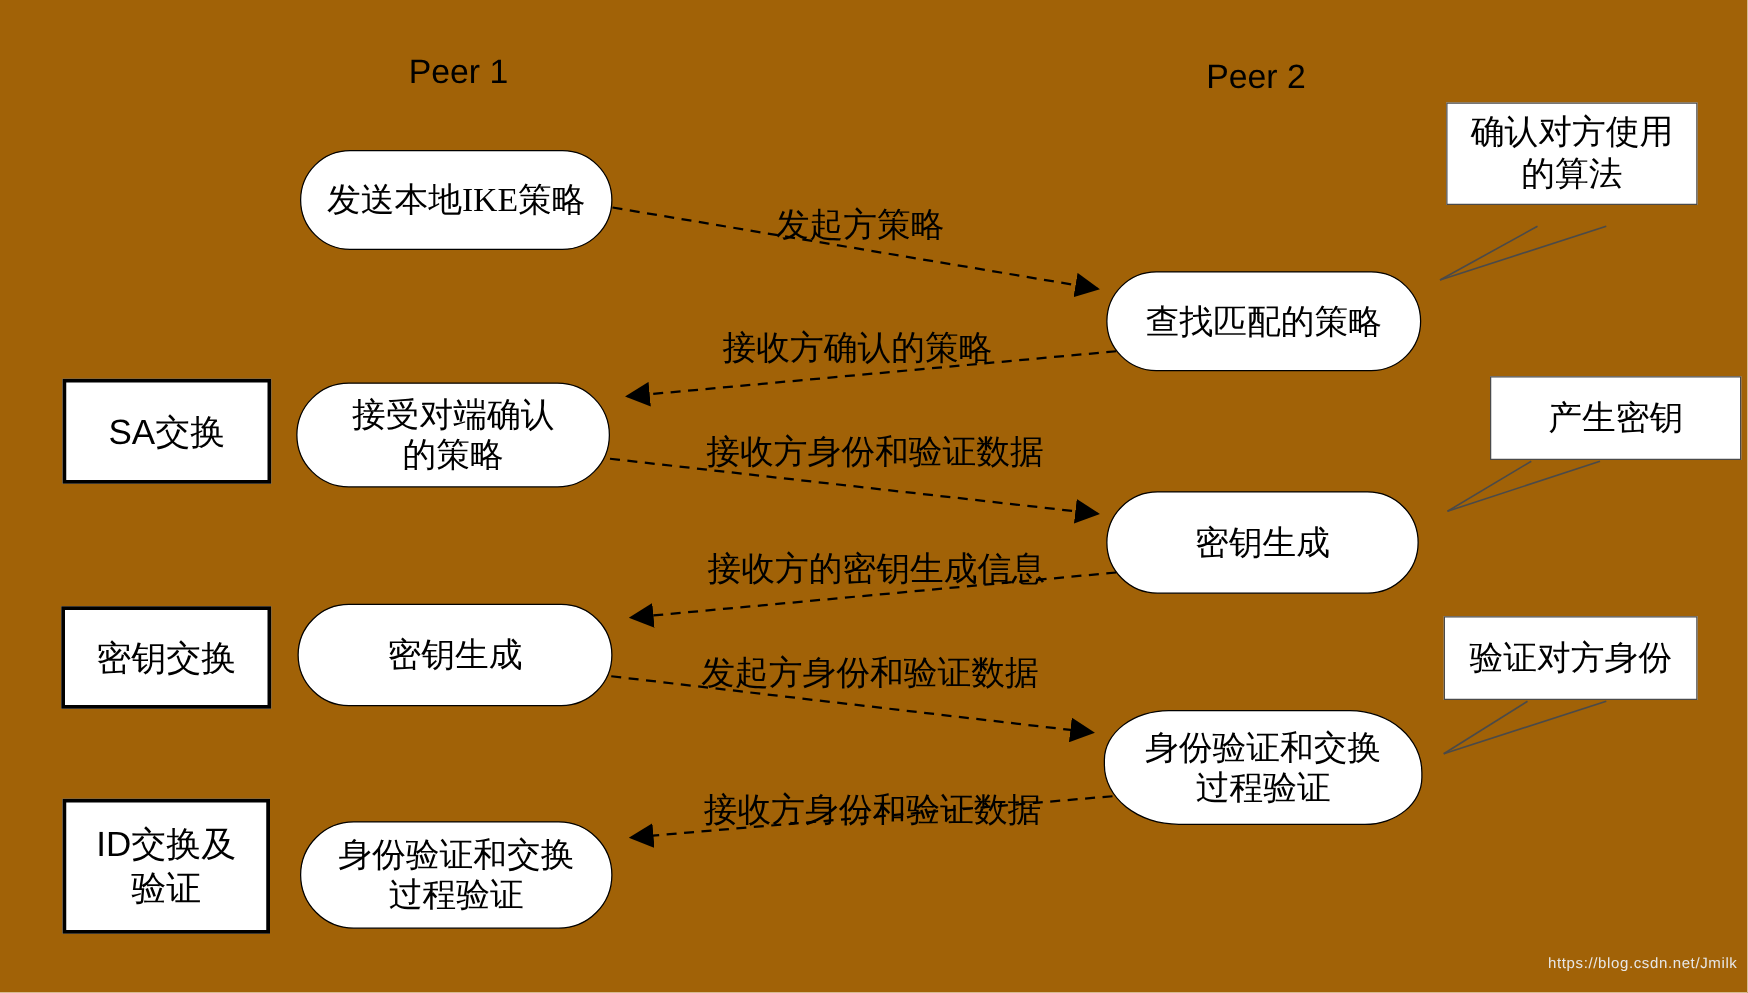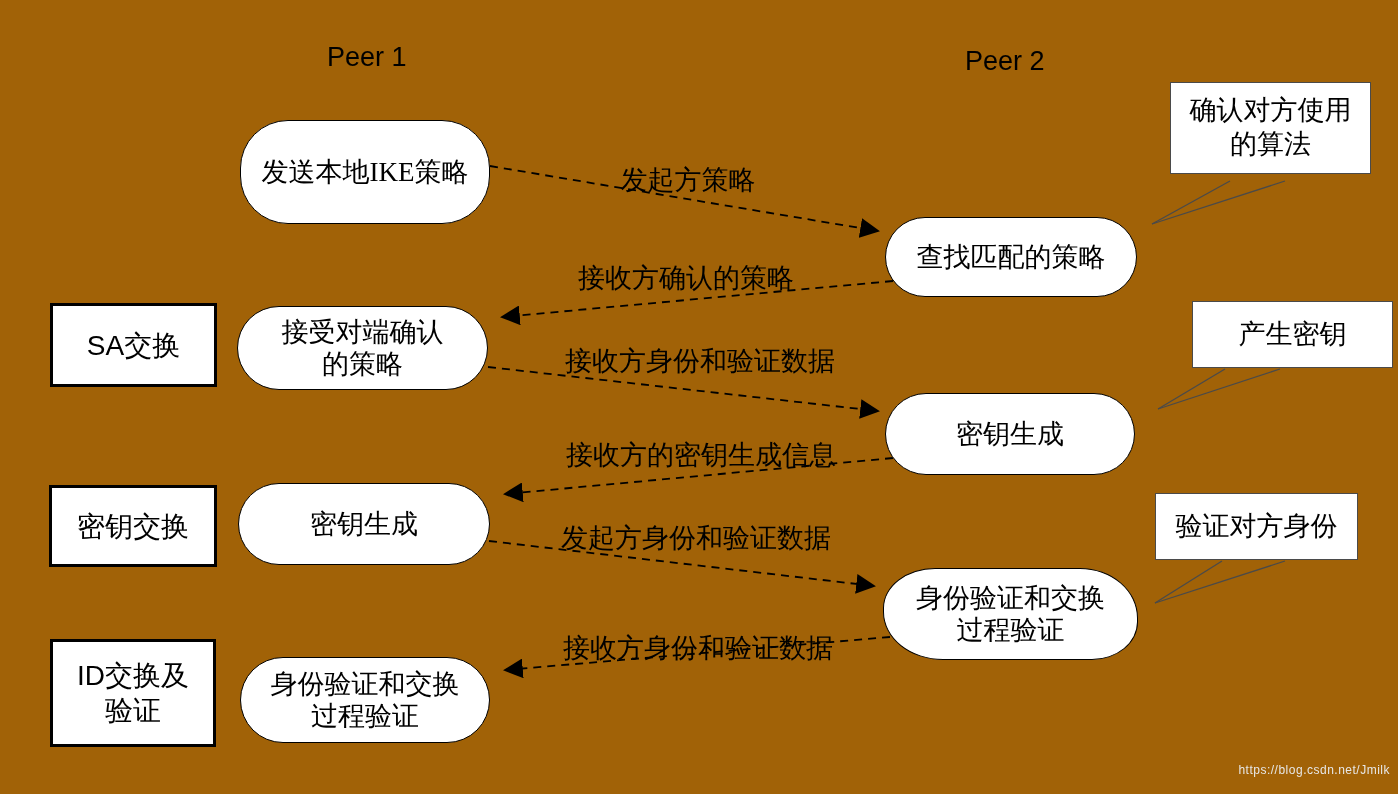--- a/index.html
+++ b/index.html
@@ -95,39 +95,39 @@
   </svg>
 
   <div class="peer-title" style="left:327px;top:42px;">Peer 1</div>
   <div class="peer-title" style="left:965px;top:46px;">Peer 2</div>
 
   <div class="phase" style="left:50px;top:303px;width:167px;height:84px;">SA交换</div>
   <div class="phase" style="left:49px;top:485px;width:168px;height:82px;">密钥交换</div>
   <div class="phase" style="left:50px;top:639px;width:166px;height:108px;">ID交换及
 验证</div>
 
-  <div class="node" style="left:240px;top:120px;width:250px;height:104px;">发送本地IKE策略</div>
+  <div class="node" style="left:240px;top:120px;width:250px;height:80px;">发送本地IKE策略</div>
   <div class="node" style="left:237px;top:306px;width:251px;height:84px;">接受对端确认
 的策略</div>
   <div class="node" style="left:238px;top:483px;width:252px;height:82px;">密钥生成</div>
   <div class="node" style="left:240px;top:657px;width:250px;height:86px;">身份验证和交换
 过程验证</div>
 
   <div class="node" style="left:885px;top:217px;width:252px;height:80px;">查找匹配的策略</div>
   <div class="node" style="left:885px;top:393px;width:250px;height:82px;">密钥生成</div>
   <div class="node wavy" style="left:883px;top:568px;width:255px;height:92px;">身份验证和交换
 过程验证</div>
 
   <div class="msg-label" style="left:688px;top:180px;">发起方策略</div>
   <div class="msg-label" style="left:686px;top:278px;">接收方确认的策略</div>
   <div class="msg-label" style="left:700px;top:361px;">接收方身份和验证数据</div>
   <div class="msg-label" style="left:701px;top:455px;">接收方的密钥生成信息</div>
   <div class="msg-label" style="left:696px;top:538px;">发起方身份和验证数据</div>
   <div class="msg-label" style="left:698px;top:648px;">接收方身份和验证数据</div>
 
-  <div class="callout" style="left:1157px;top:82px;width:201px;height:92px;margin-left:13px;">确认对方使用
+  <div class="callout" style="left:1157px;top:82px;width:201px;height:82px;">确认对方使用
 的算法</div>
   <div class="callout" style="left:1157px;top:301px;width:201px;height:67px;margin-left:35px;">产生密钥</div>
   <div class="callout" style="left:1155px;top:493px;width:203px;height:67px;">验证对方身份</div>
 
   <div class="watermark">https://blog.csdn.net/Jmilk</div>
 
 </div>
 
 </body></html>

